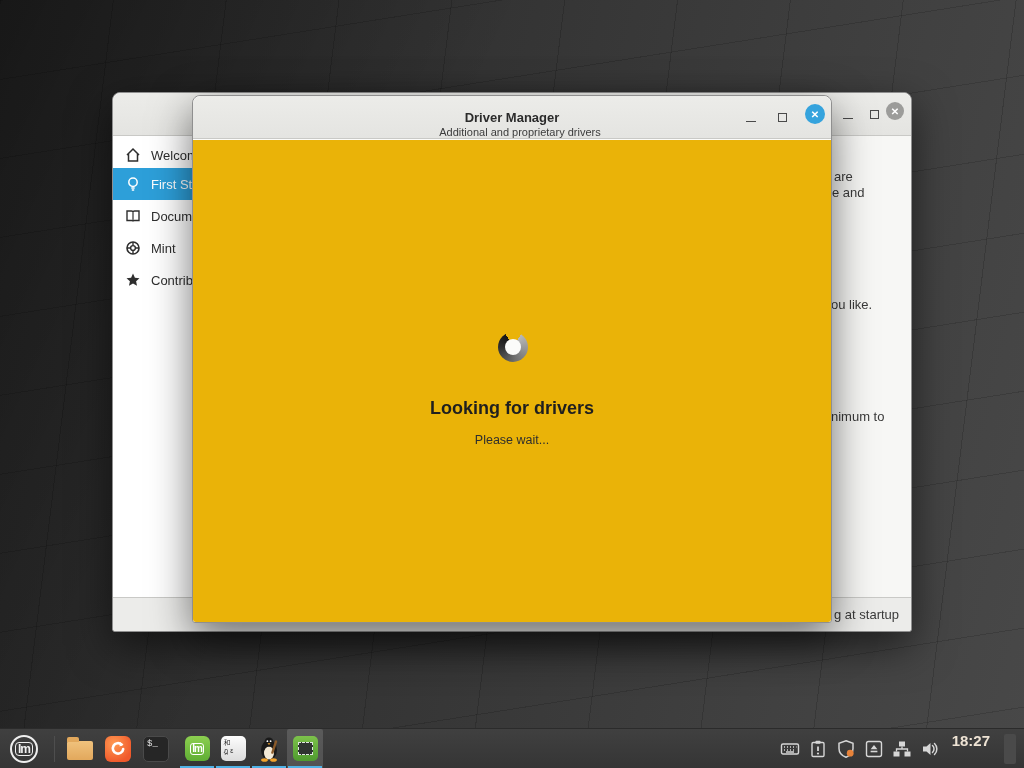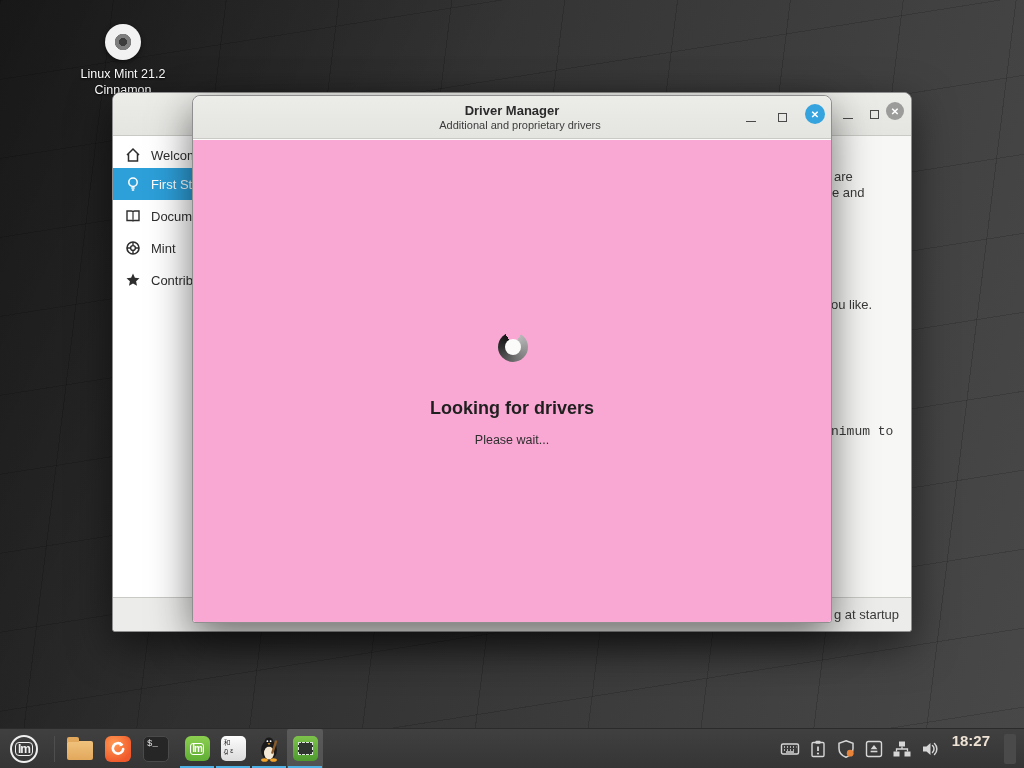--- a/index.html
+++ b/index.html
@@ -53,23 +53,23 @@
                padding-left:12px; gap:10px; font-size:13px; color:#2e2e2e; cursor:pointer; white-space:nowrap; }
   .side-item.selected { background:#2d9fd9; color:#ffffff; }
   .side-item svg { flex:0 0 auto; }
   .welcome-footer { position:absolute; left:0; right:0; bottom:0; height:34px;
                     background:#ececea; border-top:1px solid #c9c9c6; border-radius:0 0 3px 3px; }
   .frag { position:absolute; font-size:13px; color:#3a3a3a; white-space:nowrap; }
 
   
   #driver-window { left:192px; top:95px; width:640px; height:528px; z-index:3; background:#fbfbfa; }
   #driver-window .titlebar { text-align:center; }
-  .dm-title { margin-top:7px; font-size:13px; font-weight:bold; color:#2b2b2b; }
+  .dm-title { margin-top:14px; font-size:13px; font-weight:bold; color:#2b2b2b; }
   .dm-subtitle { font-size:11px; color:#3c3c3c; margin-top:1px;margin-left:16px; }
-  .dm-content { position:absolute; left:0; right:0; top:44px; bottom:0; background:#f9a8d4;
+  .dm-content { position:absolute; left:0; right:0; top:44px; bottom:0; background:#eab308;
                 border-radius:0 0 3px 3px; }
   .spinner { position:absolute; left:305px; top:192px; width:30px; height:30px; border-radius:50%;
              background:conic-gradient(from 32deg, #b9b9b9 0deg, #6e6e6e 140deg, #2e2e2e 240deg, #151515 298deg, rgba(0,0,0,0) 298deg 360deg); }
   .spinner::after { content:""; position:absolute; inset:7px; border-radius:50%; background:#fbfbfa; }
   .dm-heading { position:absolute; left:0; width:100%; top:258px; text-align:center;
                 font-size:18px; font-weight:bold; color:#1f1f1f; }
   .dm-wait { position:absolute; left:0; width:100%; top:293px; text-align:center;
              font-size:12.5px; color:#2e2e2e; }
 
   
@@ -108,44 +108,37 @@
   .tray { margin-left:auto; display:flex; align-items:center; gap:8px; padding-right:6px; }
   .tray-icon { width:20px; height:20px; display:flex; align-items:center; justify-content:center; cursor:pointer; }
   .clock { font-size:15px; font-weight:bold; color:#eee3d4; margin:0 6px 16px 4px; cursor:default; }
   .show-desktop { width:12px; height:30px; background:#4a4a4a; border-radius:2px; margin-right:2px; cursor:pointer; }
 </style>
 </head>
 <body>
 
 <div id="desktop">
 
-  <div class="desktop-icon">
-    <div class="disc"></div>
-    <div class="label">
-      <div>Linux Mint 21.2</div>
-      <div>Cinnamon</div>
-    </div>
-  </div>
 
   <div class="window" id="welcome-window">
     <div class="titlebar">
       <div class="win-btn" style="left:726px;">
           <div class="dash"></div>
         </div>
       <div class="win-btn" style="left:752px;">
           <div class="sq"></div>
         </div>
       <div class="win-btn close-circle" style="left:773px; top:9px; background:#9c9c9a;">✕</div>
     </div>
 
     <div class="welcome-body">
       <span class="frag" style="left:721px; top:33px;">are</span>
       <span class="frag" style="left:719px; top:49px;">e and</span>
       <span class="frag" style="left:718px; top:161px;">ou like.</span>
-      <span class="frag" style="left:718px; top:288px;font-family:Liberation Mono, monospace;">nimum to</span>
+      <span class="frag" style="left:718px; top:273px;">nimum to</span>
     </div>
 
     <div class="welcome-sidebar">
       <div class="side-item" style="top:3px;">
         <svg width="16" height="16" viewBox="0 0 16 16">
           <path d="M2 8 L8 2 L14 8 M3.5 7 V14 H12.5 V7" fill="none" stroke="#2e2e2e" stroke-width="1.5"></path>
         </svg>
         <span>Welcome</span>
       </div>
       <div class="side-item selected" style="top:32px;">

